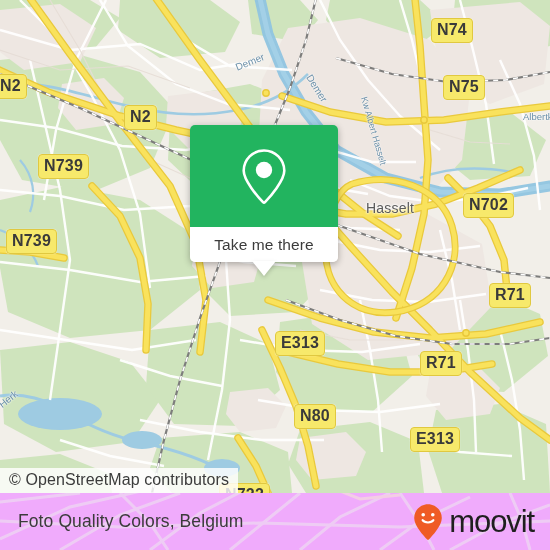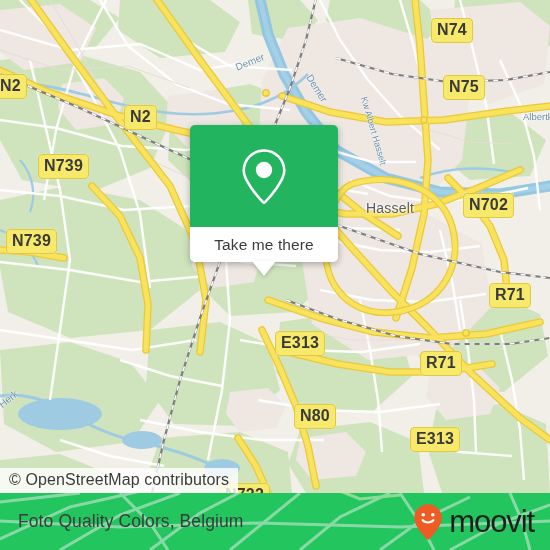--- a/index.html
+++ b/index.html
@@ -90,21 +90,21 @@
     border-left: 12px solid transparent;
     border-right: 12px solid transparent;
     border-top: 15px solid #ffffff;
     filter: drop-shadow(0 2px 2px rgba(0,0,0,.18));
   }
 
   
   #footer {
     position: absolute; left: 0; bottom: 0;
     width: 550px; height: 57px;
-    background: #22c55e;
+    background: #f0abfc;
     display: flex; align-items: center;
     padding: 0 16px 0 18px;
     overflow: hidden;
   }
   #footer-watermark {
     position: absolute; left: 0; top: 0; width: 550px; height: 57px;
     opacity: .5; pointer-events: none;
   }
   #footer-title {
     position: relative;

